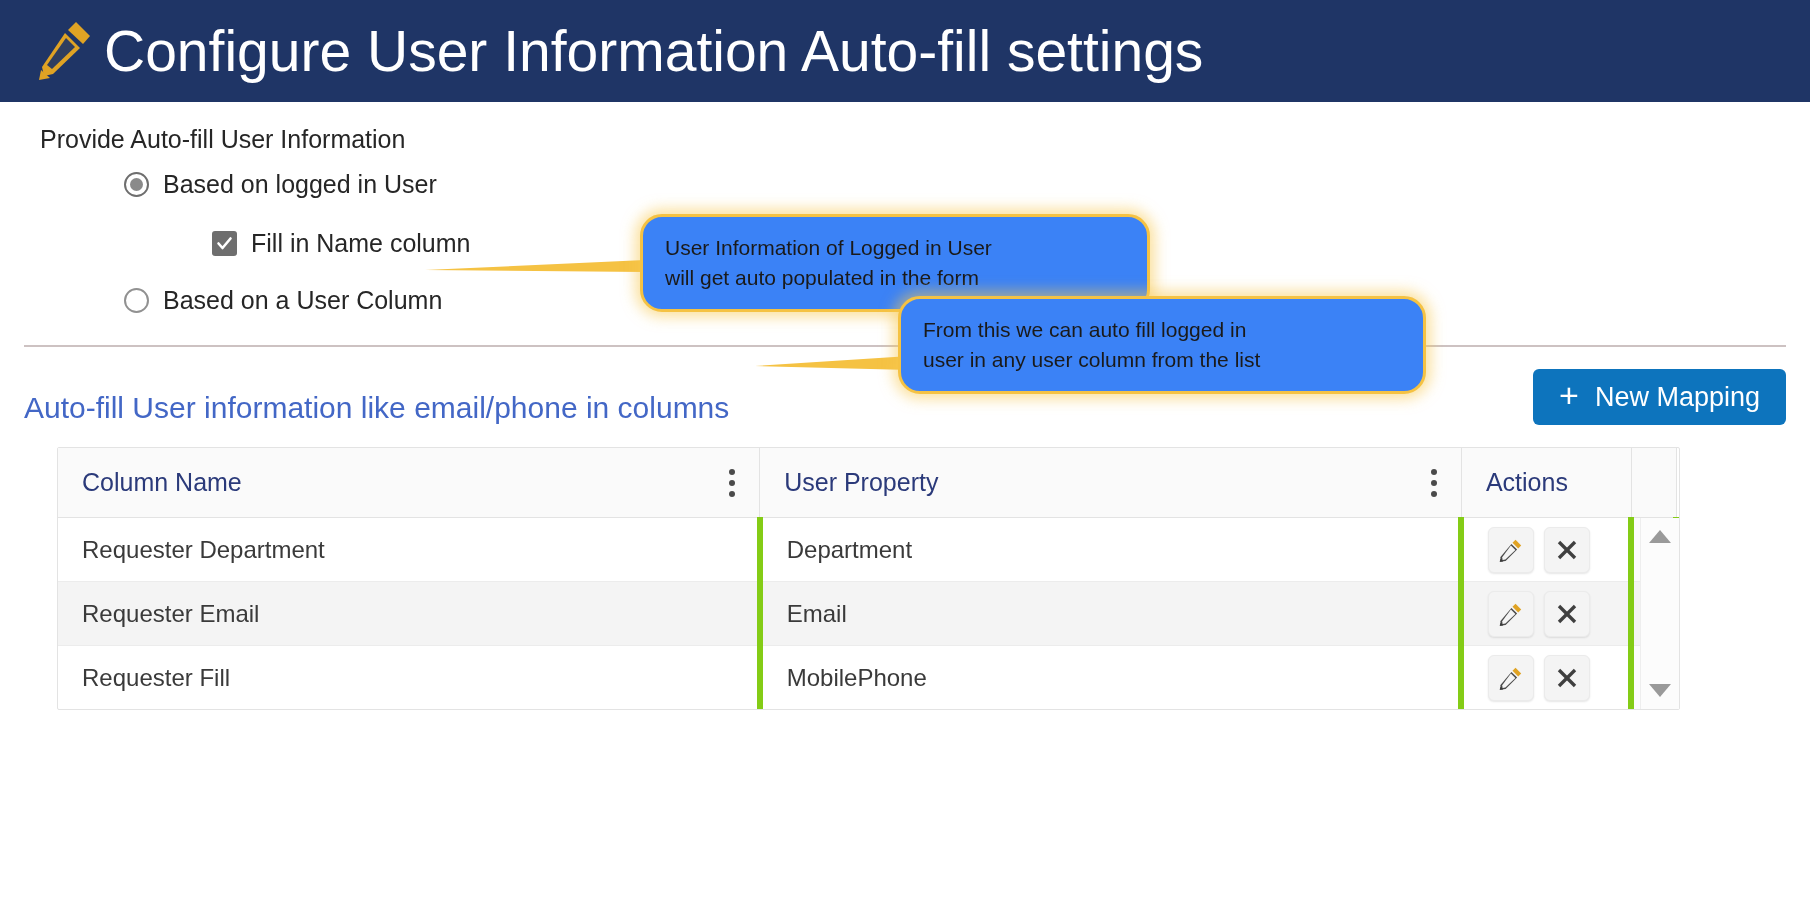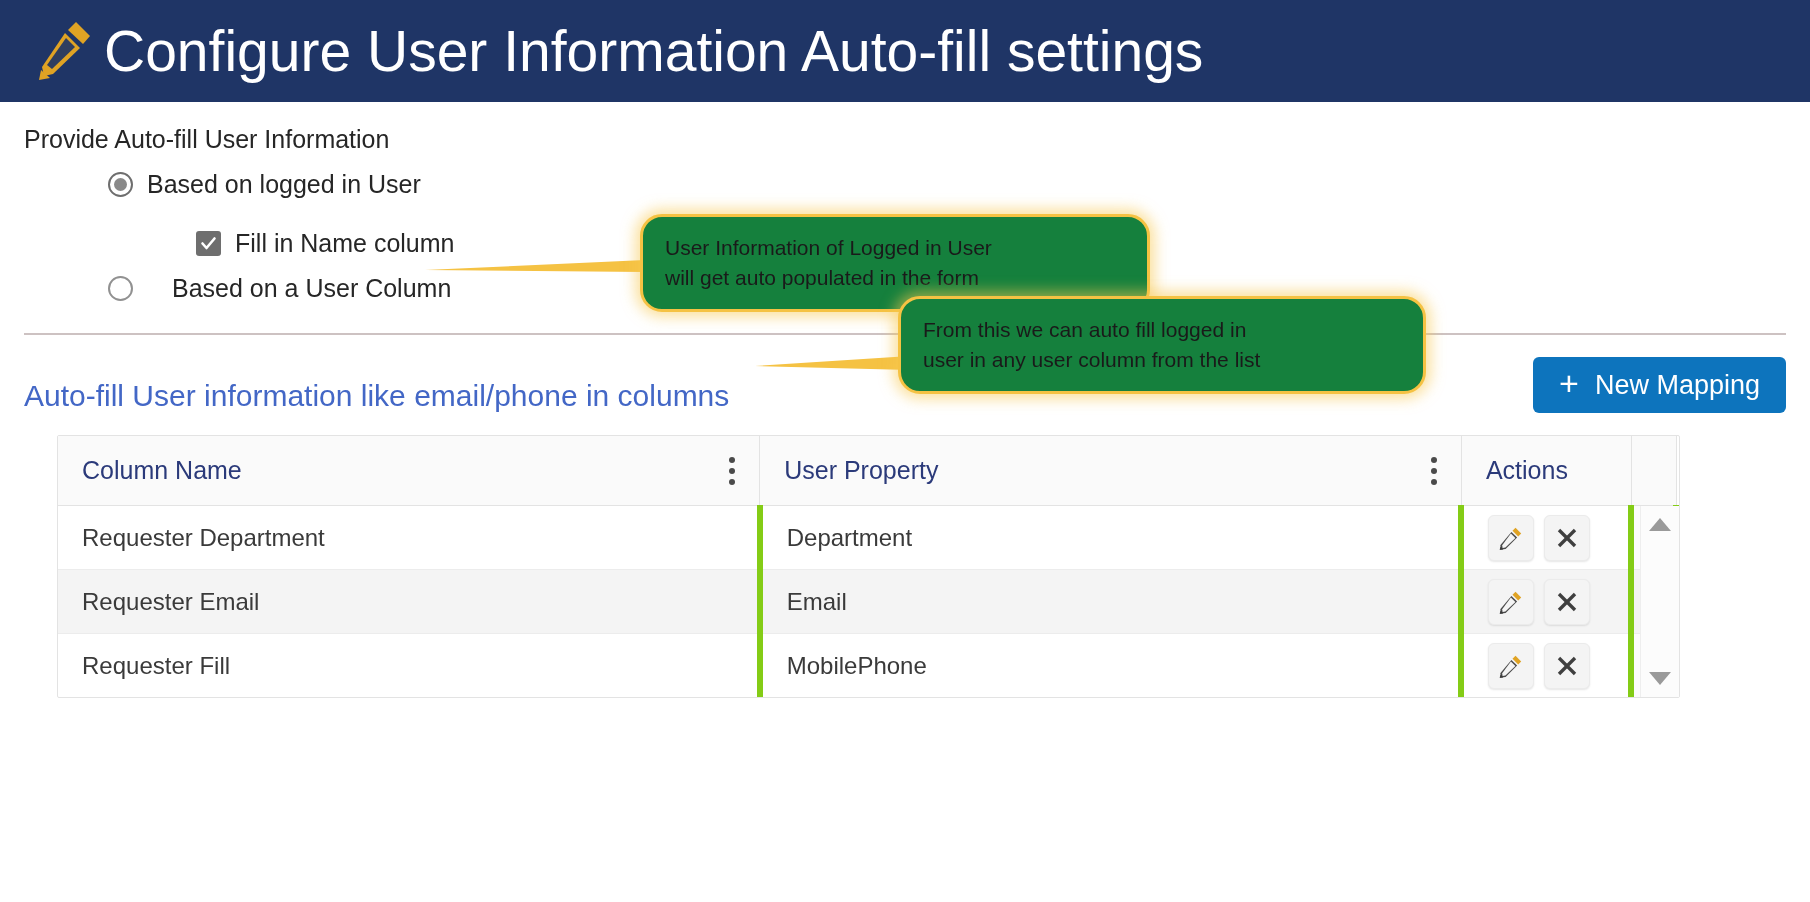--- a/index.html
+++ b/index.html
@@ -38,36 +38,36 @@
     color: #ffffff;
     font-size: 57px;
     font-weight: 400;
     letter-spacing: 0px;
     white-space: nowrap;
   }
 
   
   .options-area {
     position: relative;
-    padding: 22px 0 0 0;
+    padding: 22px 0 0 16px;
   }
   .provide-label {
     font-size: 25px;
     color: #262626;
     margin-left: 24px;
     line-height: 1.2;
   }
   .opt-row {
     display: flex;
     align-items: center;
     margin-top: 16px;
   }
   .opt-row.radio1 { margin-left: 108px; }
   .opt-row.checkrow { margin-left: 196px; margin-top: 30px; }
-  .opt-row.radio2 { margin-left: 108px; margin-top: 16px; gap: 25px; }
+  .opt-row.radio2 { margin-left: 108px; margin-top: 28px; }
 
   .radio-outer {
     width: 25px; height: 25px;
     border: 2px solid #919191;
     border-radius: 50%;
     box-sizing: border-box;
     display: flex; align-items: center; justify-content: center;
     background: #fff;
     flex: 0 0 auto;
   }
@@ -111,21 +111,21 @@
   }
   .select-value {
     font-size: 24px;
     color: #555555;
     white-space: nowrap;
   }
 
   
   .callout {
     position: absolute;
-    background: #15803d;
+    background: #3b82f6;
     border: 3px solid #f5c243;
     border-radius: 22px;
     box-shadow: 0 0 14px 5px rgba(247, 200, 80, 0.55);
     padding: 16px 22px;
     box-sizing: border-box;
     z-index: 5;
   }
   .callout-text {
     font-size: 21px;
     color: #1a1a1a;

